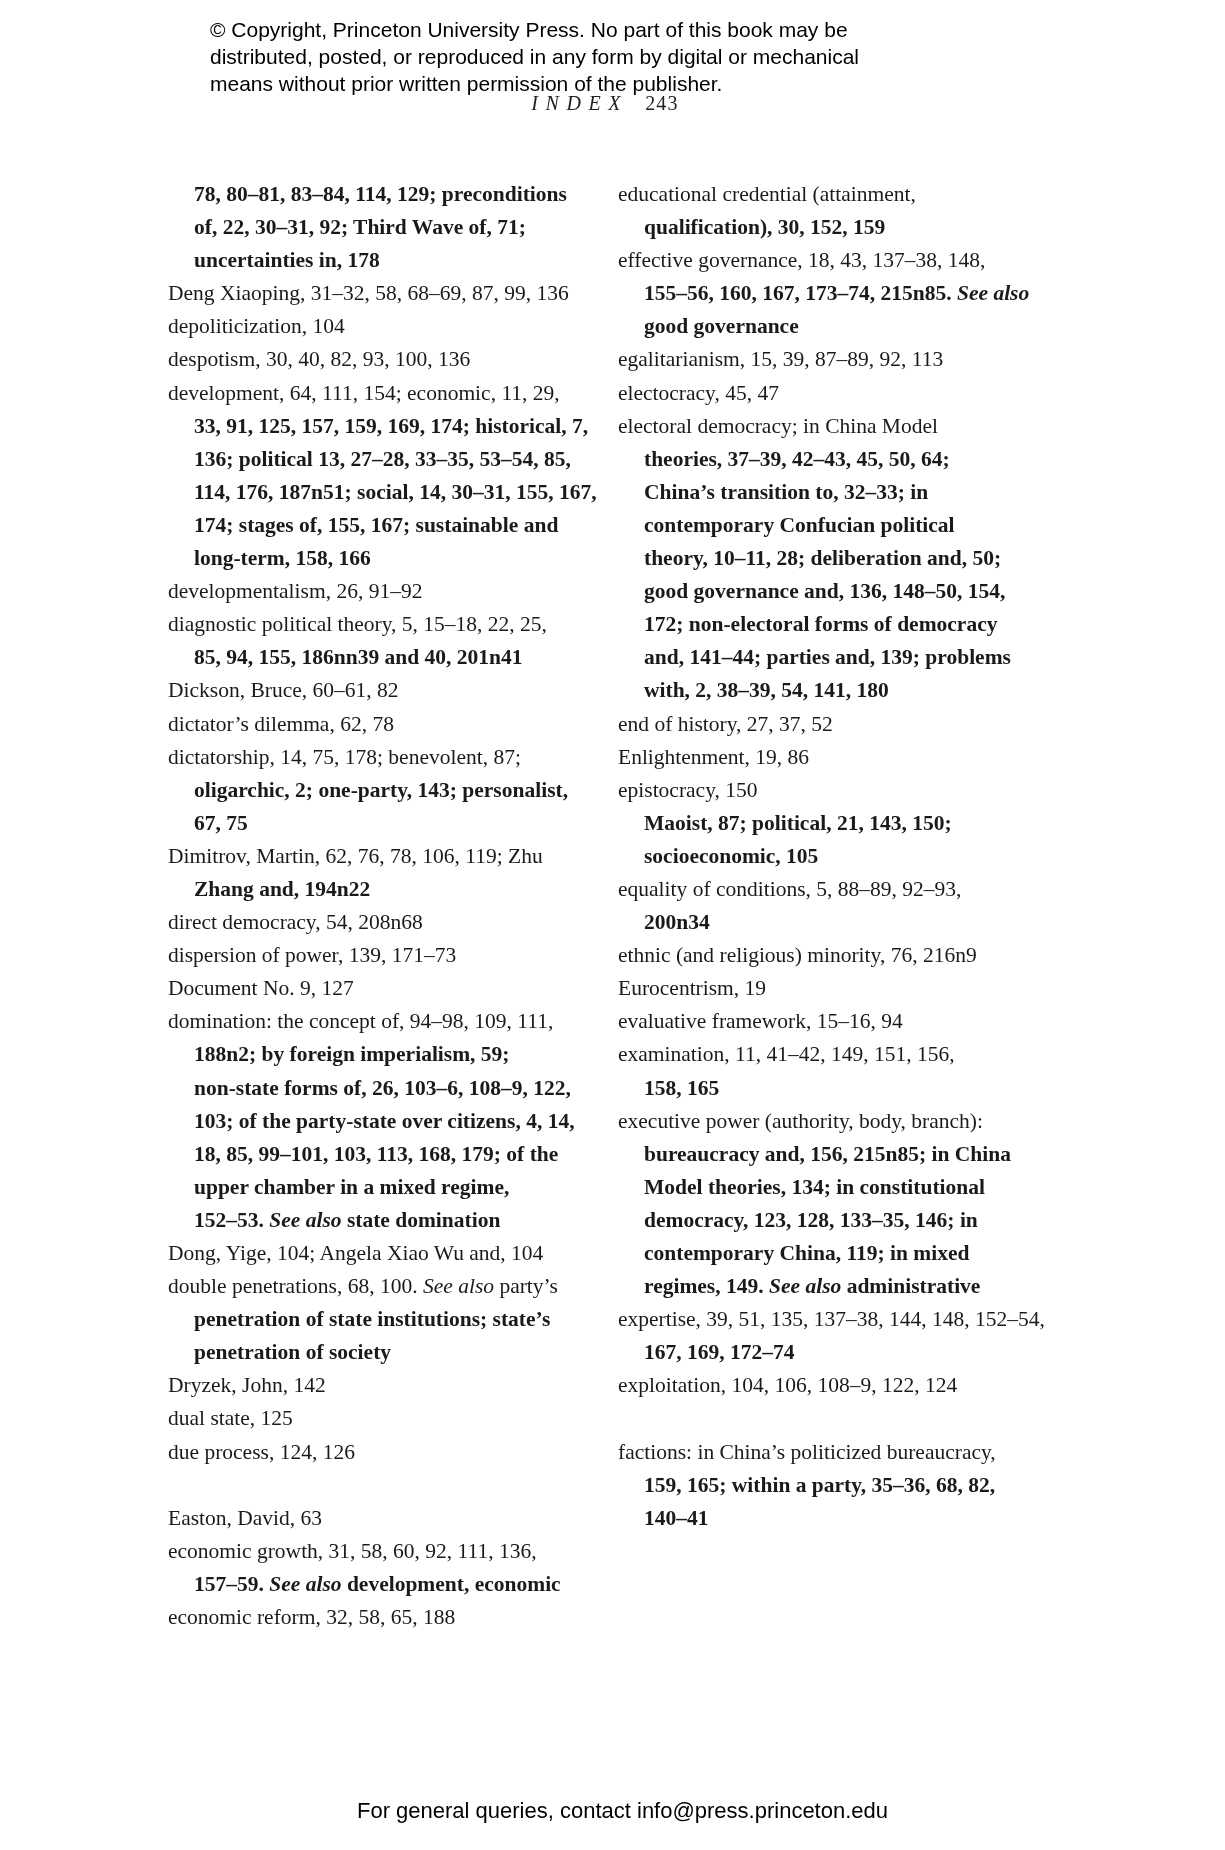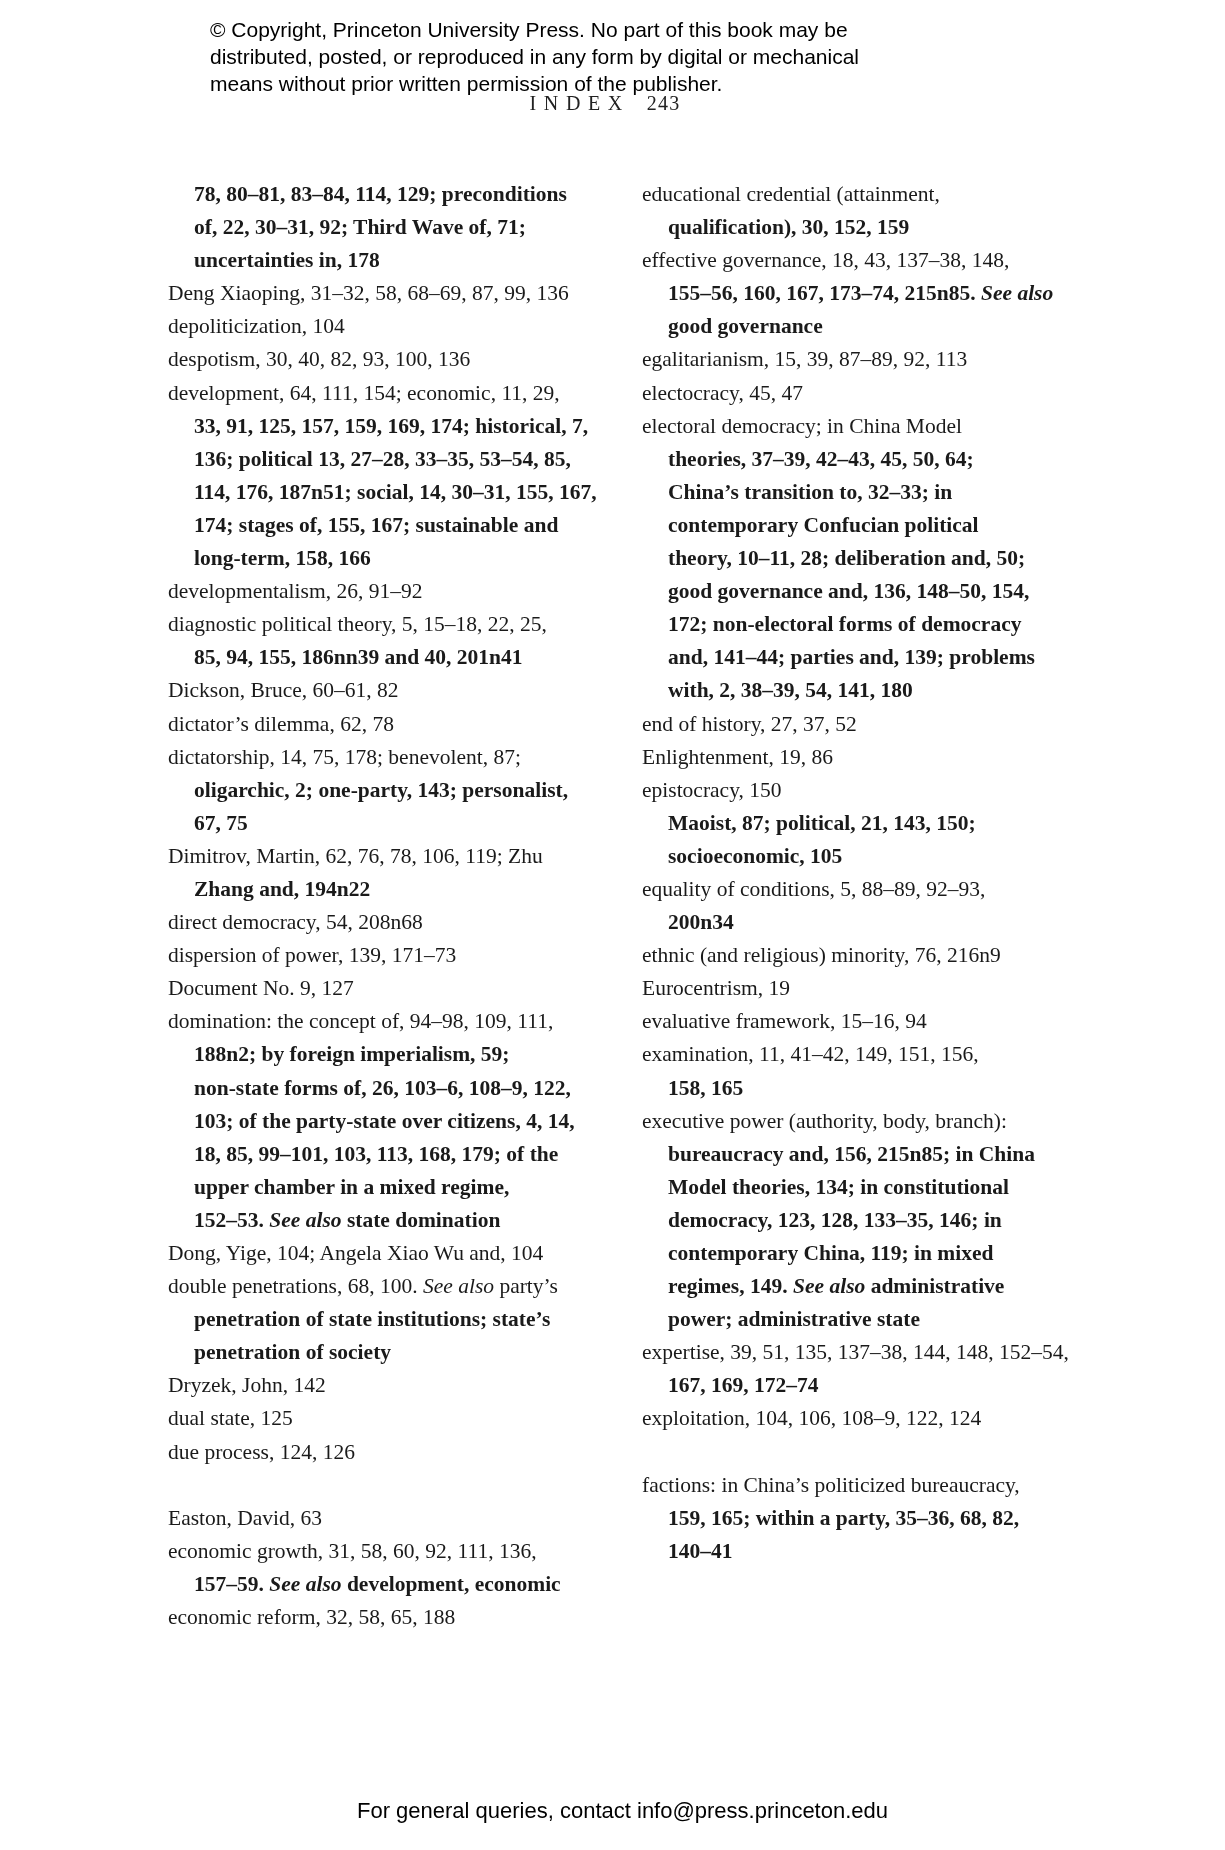--- a/index.html
+++ b/index.html
@@ -28,32 +28,33 @@
     position: absolute;
     left: 0;
     top: 92px;
     width: 1210px;
     text-align: center;
     font-size: 20px;
     color: #222222;
   }
   .running-head .index-title {
     letter-spacing: 0.38em;
+    font-style: italic;
   }
   .running-head .page-number {
     margin-left: 17px;
     letter-spacing: 0.06em;
   }
   .index-column {
     position: absolute;
     top: 178px;
     font-size: 21.5px;
   }
   .index-column.left  { left: 168px; width: 462px; }
-  .index-column.right { left: 642px; width: 475px; }
+  .index-column.right { left: 618px; width: 475px; }
   .index-line {
     height: 33.1px;
     line-height: 33.1px;
     white-space: nowrap;
   }
   .index-line.indent { padding-left: 26px; font-weight: bold; }
   .index-line.blank  { }
   .see-also { font-style: italic; }
   .page-footer {
     position: absolute;
@@ -153,21 +154,20 @@
     <div class="index-line"><span>Eurocentrism, 19</span></div>
     <div class="index-line"><span>evaluative framework, 15–16, 94</span></div>
     <div class="index-line"><span>examination, 11, 41–42, 149, 151, 156,</span></div>
     <div class="index-line indent"><span>158, 165</span></div>
     <div class="index-line"><span>executive power (authority, body, branch):</span></div>
     <div class="index-line indent"><span>bureaucracy and, 156, 215n85; in China</span></div>
     <div class="index-line indent"><span>Model theories, 134; in constitutional</span></div>
     <div class="index-line indent"><span>democracy, 123, 128, 133–35, 146; in</span></div>
     <div class="index-line indent"><span>contemporary China, 119; in mixed</span></div>
     <div class="index-line indent"><span>regimes, 149. </span><span class="see-also">See also</span><span> administrative</span></div>
-    <div class="index-line indent"><span>power; administrative state</span></div>
     <div class="index-line"><span>expertise, 39, 51, 135, 137–38, 144, 148, 152–54,</span></div>
     <div class="index-line indent"><span>167, 169, 172–74</span></div>
     <div class="index-line"><span>exploitation, 104, 106, 108–9, 122, 124</span></div>
     <div class="index-line blank"></div>
     <div class="index-line"><span>factions: in China’s politicized bureaucracy,</span></div>
     <div class="index-line indent"><span>159, 165; within a party, 35–36, 68, 82,</span></div>
     <div class="index-line indent"><span>140–41</span></div>
   </div>
 
 <div class="page-footer">For general queries, contact info@press.princeton.edu</div>

